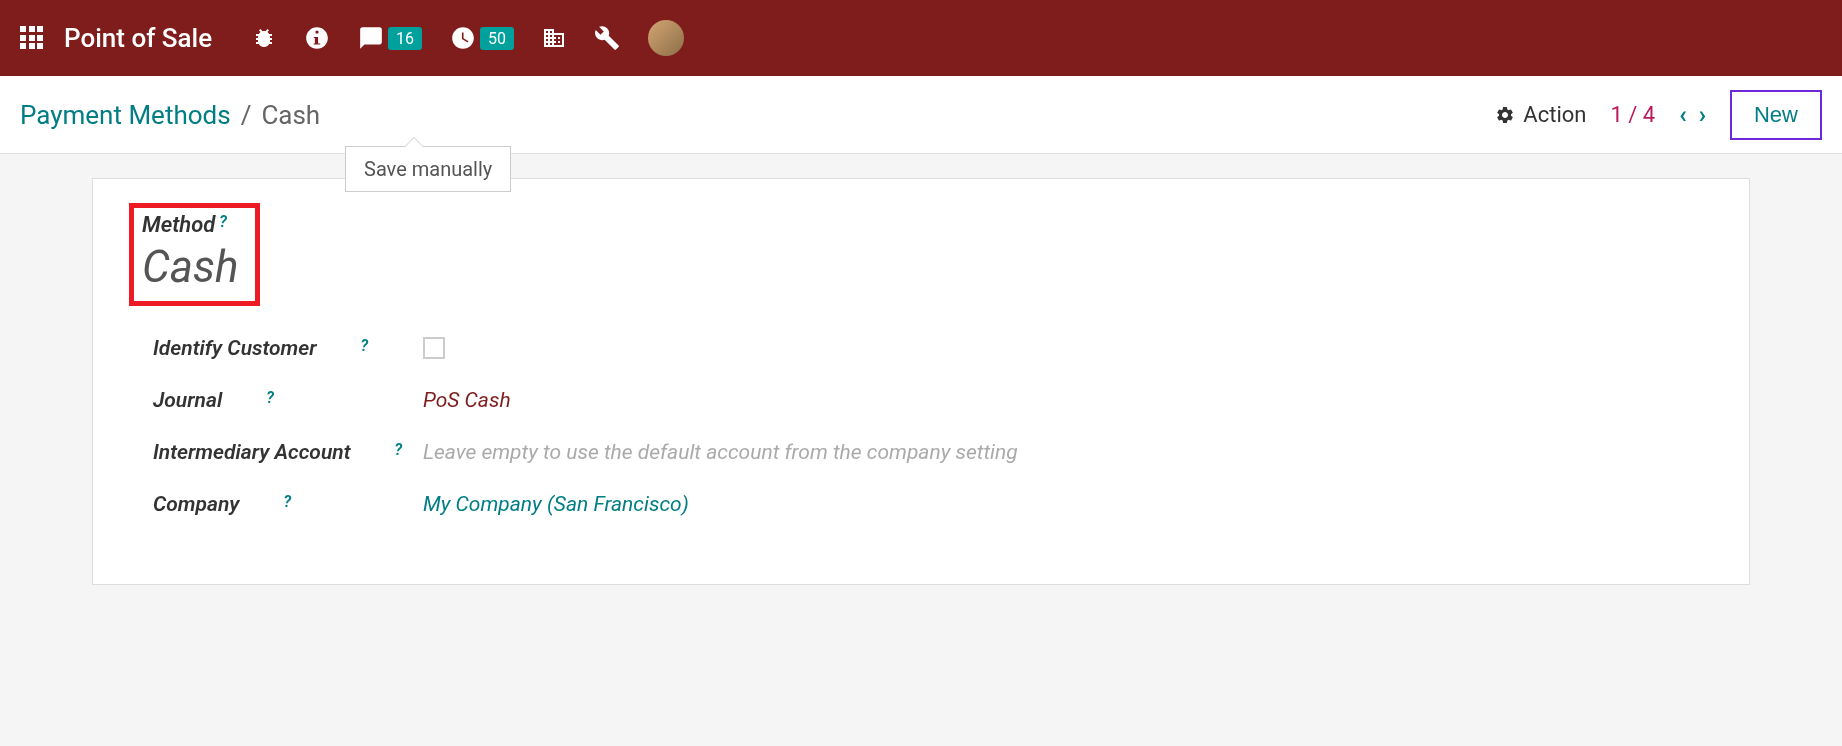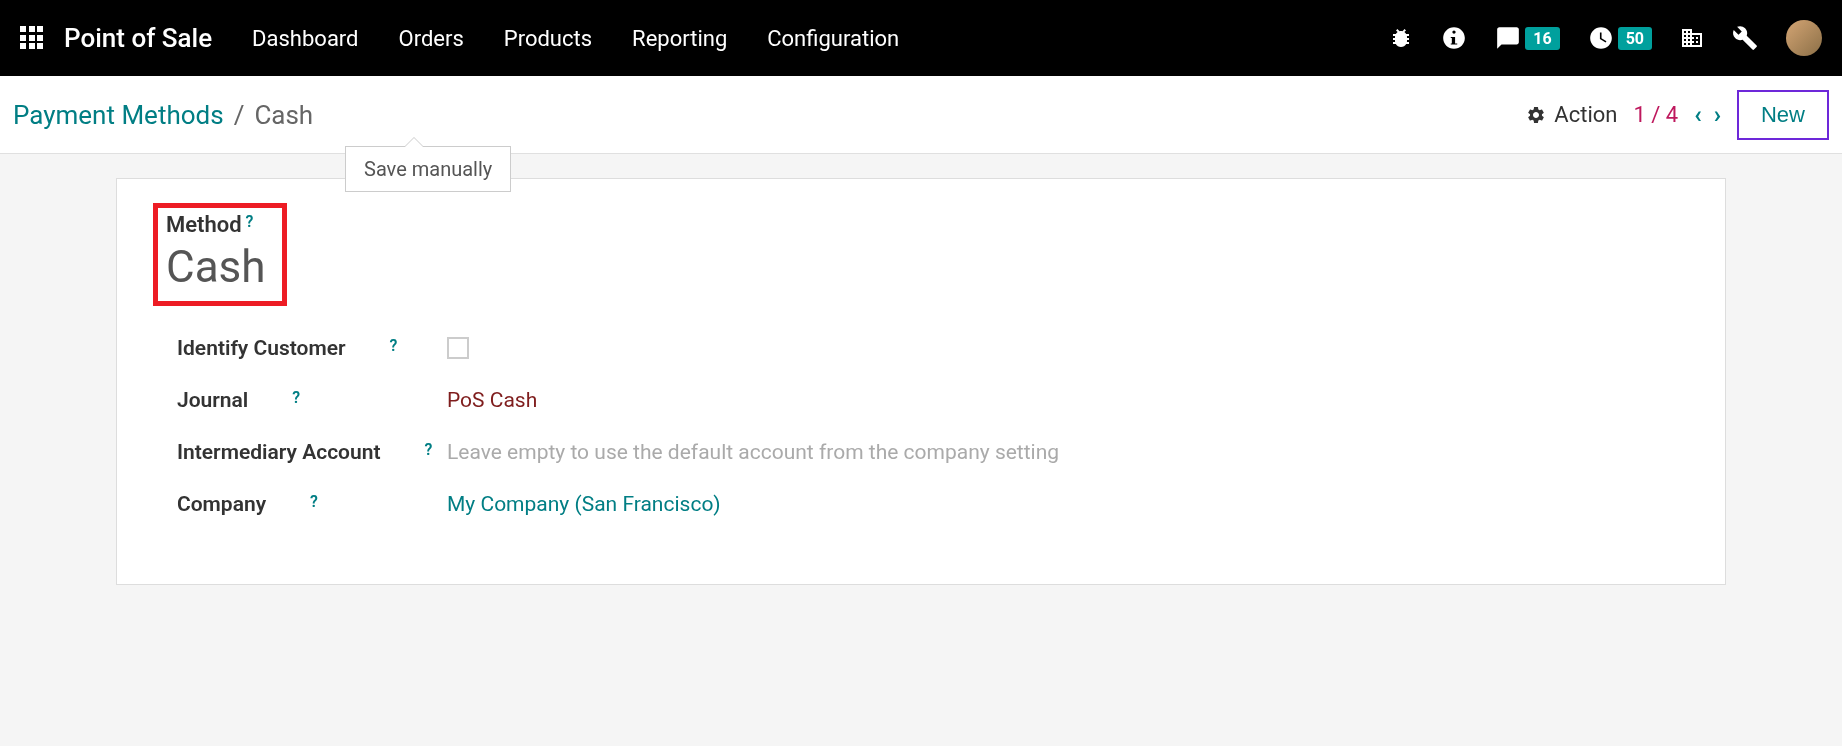--- a/index.html
+++ b/index.html
@@ -8,21 +8,21 @@
       box-sizing: border-box;
     }
     body {
       font-family: -apple-system, BlinkMacSystemFont, "Segoe UI", Roboto, "Helvetica Neue", Arial, sans-serif;
       background: #f5f5f5;
       width: 1842px;
       height: 746px;
       overflow: hidden;
     }
     .top-nav {
-      background: #000000;
+      background: #7f1d1d;
       height: 76px;
       display: flex;
       align-items: center;
       padding: 0 20px;
       color: white;
     }
     .apps-icon {
       width: 24px;
       height: 24px;
       margin-right: 20px;
@@ -64,38 +64,38 @@
       font-size: 22px;
       position: relative;
       cursor: pointer;
       display: flex;
       align-items: center;
     }
     .badge {
       background: #00a09d;
       color: white;
       font-size: 16px;
-      font-weight: 700;
+      font-weight: 400;
       padding: 2px 8px;
       border-radius: 3px;
       margin-left: 4px;
     }
     .avatar {
       width: 36px;
       height: 36px;
       border-radius: 50%;
       background: linear-gradient(135deg, #d4a574 0%, #8b6f47 100%);
       cursor: pointer;
     }
     .sub-header {
       background: white;
       height: 78px;
       display: flex;
       align-items: center;
-      padding: 0 13px;
+      padding: 0 20px;
       border-bottom: 1px solid #e0e0e0;
       position: relative;
     }
     .breadcrumb {
       display: flex;
       align-items: center;
       gap: 10px;
       font-size: 26px;
     }
     .breadcrumb-link {
@@ -136,21 +136,21 @@
       top: -9px;
       left: 58px;
       border-left: 10px solid transparent;
       border-right: 10px solid transparent;
       border-bottom: 10px solid white;
     }
     .sub-actions {
       margin-left: auto;
       display: flex;
       align-items: center;
-      gap: 16px;
+      gap: 24px;
     }
     .action-btn {
       display: flex;
       align-items: center;
       gap: 8px;
       font-size: 22px;
       color: #333;
       cursor: pointer;
     }
     .pager {
@@ -170,21 +170,22 @@
     .new-btn {
       border: 2px solid #6d28d9;
       color: #017e84;
       background: white;
       padding: 10px 22px;
       font-size: 22px;
       font-weight: 500;
       cursor: pointer;
     }
     .content-area {
-      padding: 24px 116px;
+      padding: 24px 92px;
+      font-style: italic;
     }
     .form-card {
       background: white;
       border: 1px solid #ddd;
       padding: 24px 36px 40px 36px;
     }
     .highlight-box {
       border: 5px solid #ed1c24;
       display: inline-block;
       padding: 4px 16px 8px 8px;
@@ -259,27 +260,20 @@
       <span></span>
       <span></span>
     <span></span>
       <span></span>
       <span></span>
     <span></span>
       <span></span>
       <span></span>
   </div>
   <div class="app-title">Point of Sale</div>
-  <div class="nav-links">
-    <a>Dashboard</a>
-    <a>Orders</a>
-    <a>Products</a>
-    <a>Reporting</a>
-    <a>Configuration</a>
-  </div>
   <div class="nav-icons">
     <div class="nav-icon">
       <svg width="24" height="24" viewBox="0 0 24 24">
           <path d="M20 8h-2.81c-.45-.78-1.07-1.45-1.82-1.96L17 4.41 15.59 3l-2.17 2.17C12.96 5.06 12.49 5 12 5s-.96.06-1.41.17L8.41 3 7 4.41l1.62 1.63C7.88 6.55 7.26 7.22 6.81 8H4v2h2.09c-.05.33-.09.66-.09 1v1H4v2h2v1c0 .34.04.67.09 1H4v2h2.81c1.04 1.79 2.97 3 5.19 3s4.15-1.21 5.19-3H20v-2h-2.09c.05-.33.09-.66.09-1v-1h2v-2h-2v-1c0-.34-.04-.67-.09-1H20V8z"></path>
         </svg>
     </div>
     <div class="nav-icon">
       <svg width="26" height="26" viewBox="0 0 24 24">
           <path d="M12 2C6.48 2 2 6.48 2 12s4.48 10 10 10 10-4.48 10-10S17.52 2 12 2zm0 3c.83 0 1.5.67 1.5 1.5S12.83 8 12 8s-1.5-.67-1.5-1.5S11.17 5 12 5zm3 13H9v-1h1v-5H9v-1h4v6h2v1z"></path>
         </svg>

